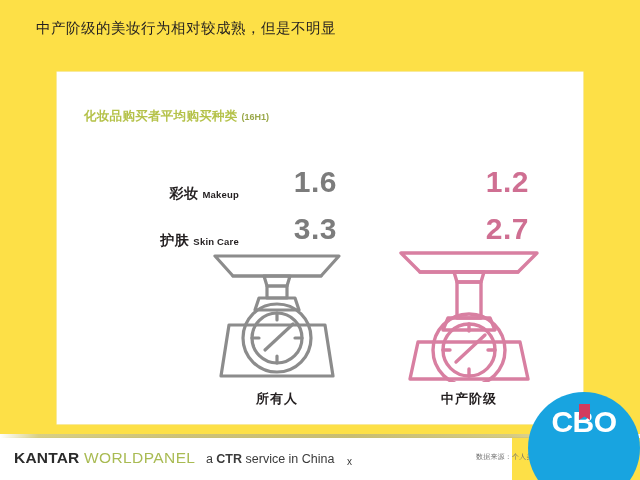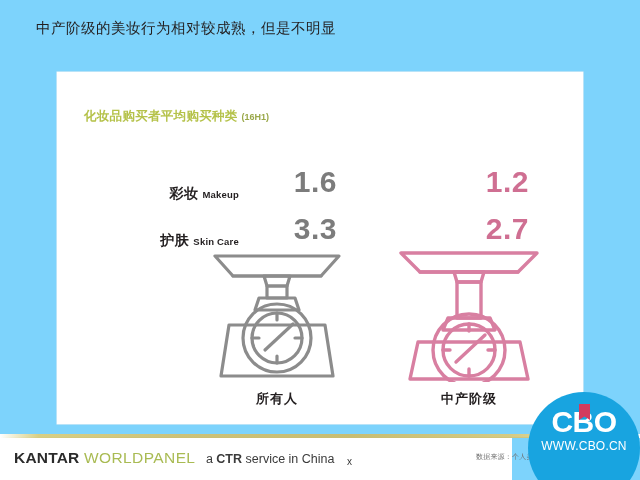--- a/index.html
+++ b/index.html
@@ -12,21 +12,21 @@
     height: 480px;
     overflow: hidden;
     font-family: "Liberation Sans", "DejaVu Sans", sans-serif;
     position: relative;
   }
 
   
   .slide {
     position: absolute;
     inset: 0;
-    background: #7dd3fc;
+    background: #fde047;
   }
 
   
   .headline {
     position: absolute;
     left: 36px;
     top: 19px;
     font-size: 14.5px;
     color: #231f20;
     letter-spacing: 0.5px;
@@ -372,16 +372,15 @@
       <span class="tagline"><span>a </span><b>CTR</b><span> service in China</span></span>
     </div>
     <div class="footer-x">x</div>
   </div>
 
   <div class="source">数据来源：个人美妆个体样本</div>
 
   <div class="cbo">
     <div class="cbo-text">CBO</div>
     <div class="cbo-flag"></div>
-    <div class="cbo-url">WWW.CBO.CN</div>
   </div>
 
 </div>
 
 </body></html>

